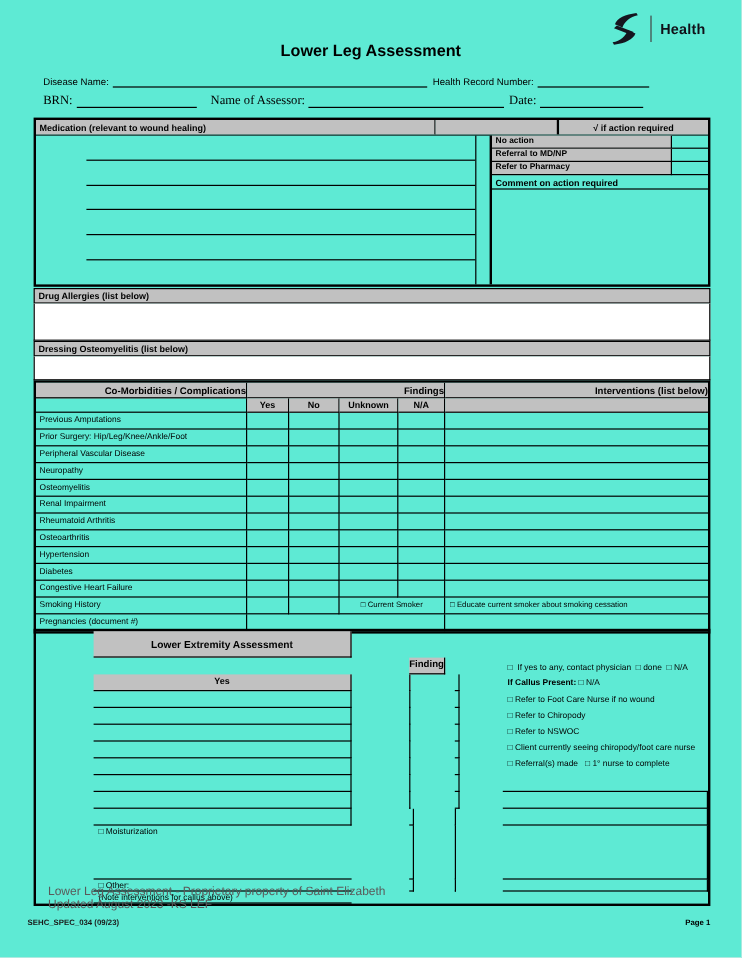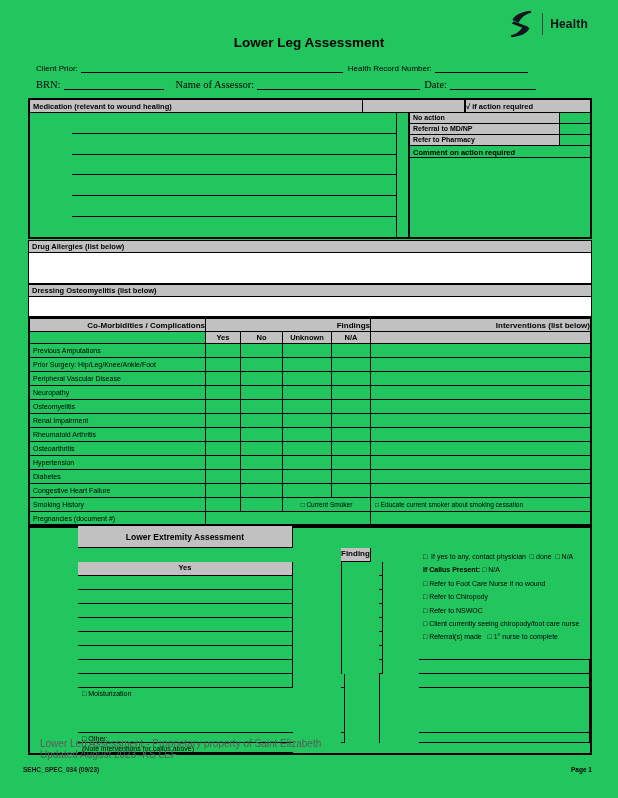--- a/index.html
+++ b/index.html
@@ -1,18 +1,18 @@
 <!DOCTYPE html>
 <html><head>
 <meta charset="utf-8">
 <style>
   * { margin:0; padding:0; box-sizing:border-box; }
   html,body { background:#e8e8e8; }
   .page {
-    position:relative; width:618px; height:798px; background:#22c55e;
+    position:relative; width:618px; height:798px; background:#5eead4;
     font-family:"Liberation Sans", sans-serif; color:#000; overflow:hidden;
   }
   
   .logo { position:absolute; top:10px; right:30px; display:flex; align-items:center; gap:7px; }
   .logo svg { display:block; }
   .logo-div { width:1px; height:22px; background:#444; }
   .logo-text { font-size:12px; font-weight:600; color:#101018; letter-spacing:.2px; }
   
   .title { position:absolute; top:35px; left:0; width:100%; text-align:center;
            font-size:13.5px; font-weight:bold; }
@@ -24,21 +24,21 @@
   .ul { border-bottom:1px solid #000; height:11px; display:inline-block; }
   
   .g { background:#c1c1c1; }
   .bold { font-weight:bold; }
   
   .sec-med { position:absolute; top:98px; left:28px; width:564px; height:141px;
              border:2px solid #000; font-size:7px; display:flex; flex-direction:column; }
   .med-hdr { display:flex; height:13px; flex:0 0 13px; border-bottom:1px solid #000; }
   .med-h1 { width:333px; border-right:1px solid #000; padding:2px 0 0 3px; font-size:7.5px; }
   .med-h2 { width:103px; border-right:2px solid #000; }
-  .med-h3 { flex:1; padding-top:2px; font-size:7.5px; }
+  .med-h3 { flex:1; text-align:center; padding-top:2px; font-size:7.5px; }
   .med-body { display:flex; flex:1;margin-left:42px; }
   .med-left { width:325px; display:flex; flex-direction:column; border-right:1px solid #000; }
   .med-left > div { flex:1; border-bottom:1px solid #000; }
   .med-left > div:last-child { border-bottom:none; }
   .med-gap { width:13px; border-right:2px solid #000; }
   .med-right { flex:1; display:flex; flex-direction:column; }
   .act-row { display:flex; height:11px; flex:0 0 11px; }
   .act-lbl { width:150px; border-right:1px solid #000; border-bottom:1px solid #000;
              padding:1px 0 0 3px; font-size:7px; font-weight:bold; }
   .act-val { flex:1; border-bottom:1px solid #000; }
@@ -88,21 +88,21 @@
       <path fill="#15151f" d="M6 35 C18 33.5 26.5 29.5 29 23 L21 19.5 C18.5 25.5 13 31 4.5 32.5 Z"></path>
       <path fill="#15151f" d="M9 14.5 L27 21.5 L24 24.5 L6 17.5 Z"></path>
     </svg>
     <div class="logo-div"></div>
     <span class="logo-text">Health</span>
   </div>
 
   <div class="title">Lower Leg Assessment</div>
 
   <div class="frow frow1">
-    <span class="lbl">Client Prior:</span>
+    <span class="lbl">Disease Name:</span>
     <span class="ul" style="width:262px"></span>
     <span class="lbl" style="padding-left:5px">Health Record Number:</span>
     <span class="ul" style="width:93px"></span>
   </div>
   <div class="frow frow2">
     <span class="lbl">BRN:</span>
     <span class="ul" style="width:100px"></span>
     <span class="lbl" style="padding-left:12px">Name of Assessor:</span>
     <span class="ul" style="width:163px"></span>
     <span class="lbl" style="padding-left:4px">Date:</span>

